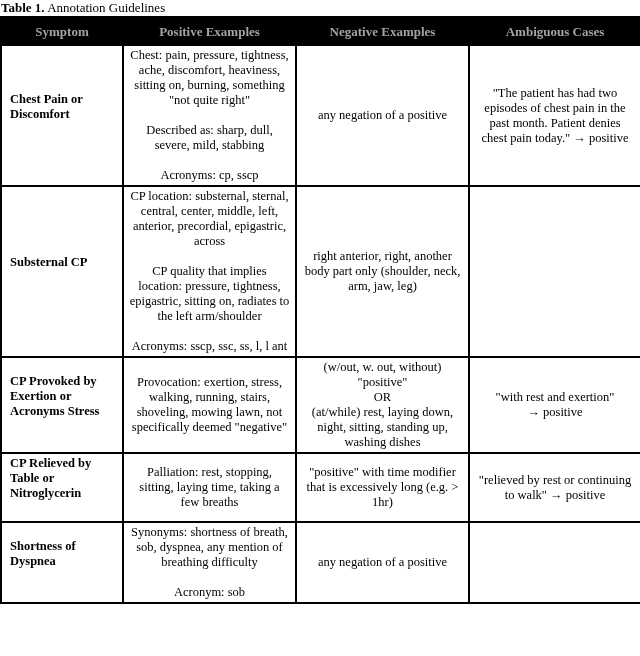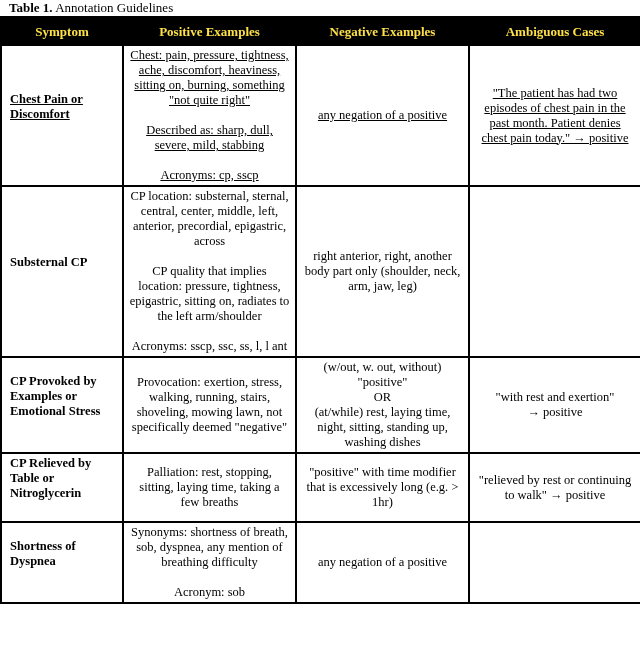--- a/index.html
+++ b/index.html
@@ -14,21 +14,21 @@
   }
   .page {
     width: 640px;
     height: 656px;
     box-sizing: border-box;
   }
   .caption {
     font-size: 13px;
     line-height: 15px;
     height: 16px;
-    padding-left: 9px;
+    padding-left: 1px;
     white-space: nowrap;
   }
   .caption .cap-label { font-weight: bold; }
   table.guidelines {
     width: 640px;
     border-collapse: collapse;
     table-layout: fixed;
     border: 2px solid #000;
   }
   col.c-symptom   { width: 122px; }
@@ -40,34 +40,34 @@
     box-sizing: border-box;
     vertical-align: middle;
     text-align: center;
     font-size: 12.5px;
     line-height: 15px;
     padding: 2px 5px;
     overflow: hidden;
   }
   thead th {
     background: #000;
-    color: #fde047;
+    color: #a3a3a3;
     font-weight: bold;
     font-size: 13px;
     height: 28px;
     padding: 2px 2px;
   }
   td.cell-text { white-space: pre-line; }
   td.symptom {
     text-align: left;
     font-weight: bold;
     white-space: normal;
     padding: 2px 4px 20px 8px;
   }
-  tr.r1 td { height: 141px; text-decoration: underline; }
+  tr.r1 td { height: 141px; }
   tr.r2 td { height: 167px; }
   tr.r3 td { height: 96px; }
   tr.r4 td { height: 64px; }
   tr.r5 td { height: 75px; margin-top: 12px; }
   tr.r6 td { height: 58px; }
 </style>
 </head>
 <body>
 
 <div class="page">
@@ -106,26 +106,26 @@
         <td class="symptom">Substernal CP</td>
         <td class="cell-text">CP location: substernal, sternal, central, center, middle, left, anterior, precordial, epigastric, across
 
 CP quality that implies location: pressure, tightness, epigastric, sitting on, radiates to the left arm/shoulder
 
 Acronyms: sscp, ssc, ss, l, l ant</td>
         <td class="cell-text">right anterior, right, another body part only (shoulder, neck, arm, jaw, leg)</td>
         <td class="cell-text"></td>
       </tr>
       <tr class="r3">
-        <td class="symptom">CP Provoked by Examples or Emotional Stress</td>
+        <td class="symptom">CP Provoked by Exertion or Acronyms Stress</td>
         <td class="cell-text">Provocation: exertion, stress, walking, running, stairs, shoveling, mowing lawn, not specifically deemed "negative"</td>
         <td class="cell-text">(w/out, w. out, without)
 "positive"
 OR
-(at/while) rest, laying time, night, sitting, standing up, washing dishes</td>
+(at/while) rest, laying down, night, sitting, standing up, washing dishes</td>
         <td class="cell-text">"with rest and exertion"
 → positive</td>
       </tr>
       <tr class="r4">
         <td class="symptom">CP Relieved by Table or Nitroglycerin</td>
         <td class="cell-text">Palliation: rest, stopping, sitting, laying time, taking a few breaths</td>
         <td class="cell-text">"positive" with time modifier that is excessively long (e.g. &gt; 1hr)</td>
         <td class="cell-text">"relieved by rest or continuing to walk" → positive</td>
       </tr>
       <tr class="r5">

